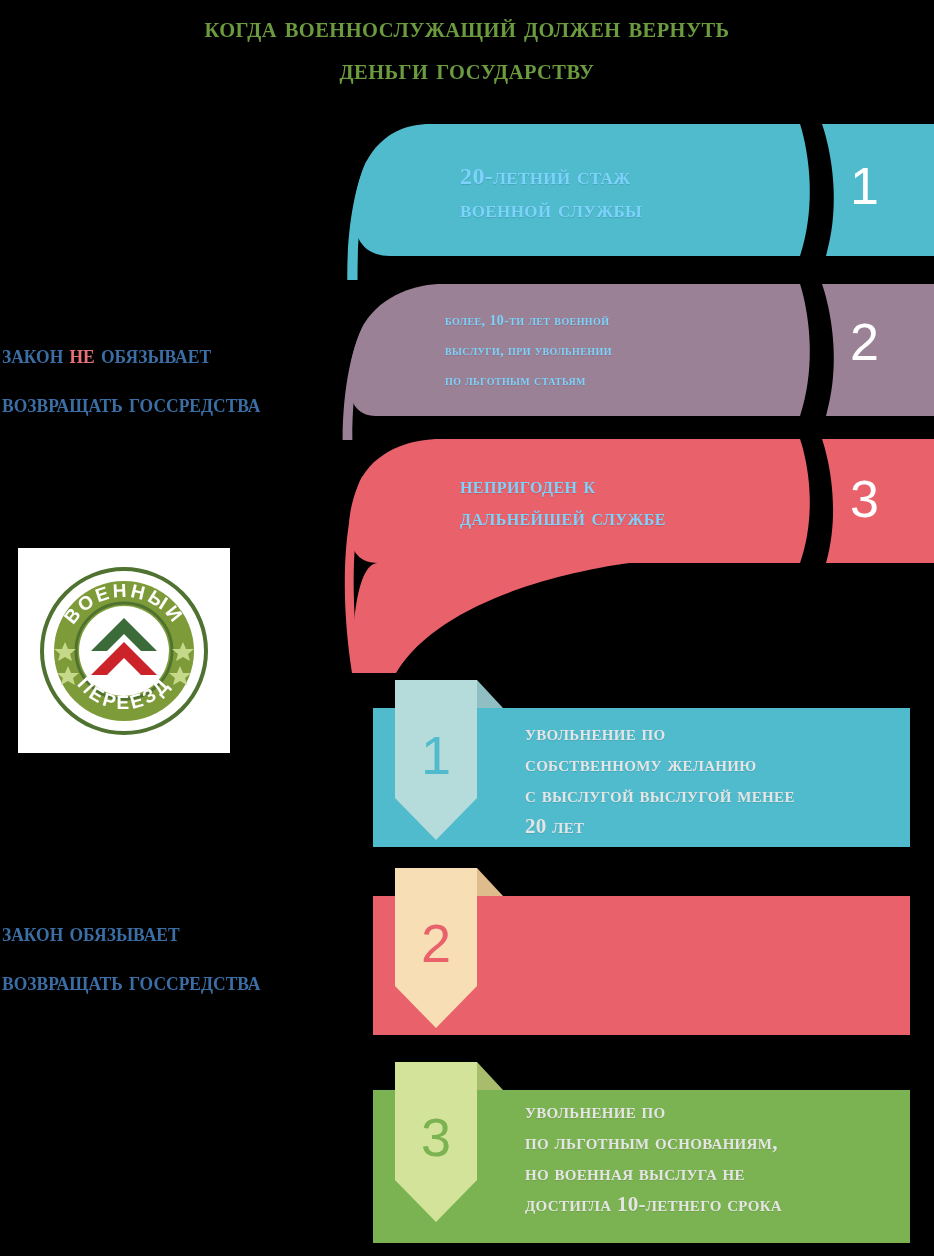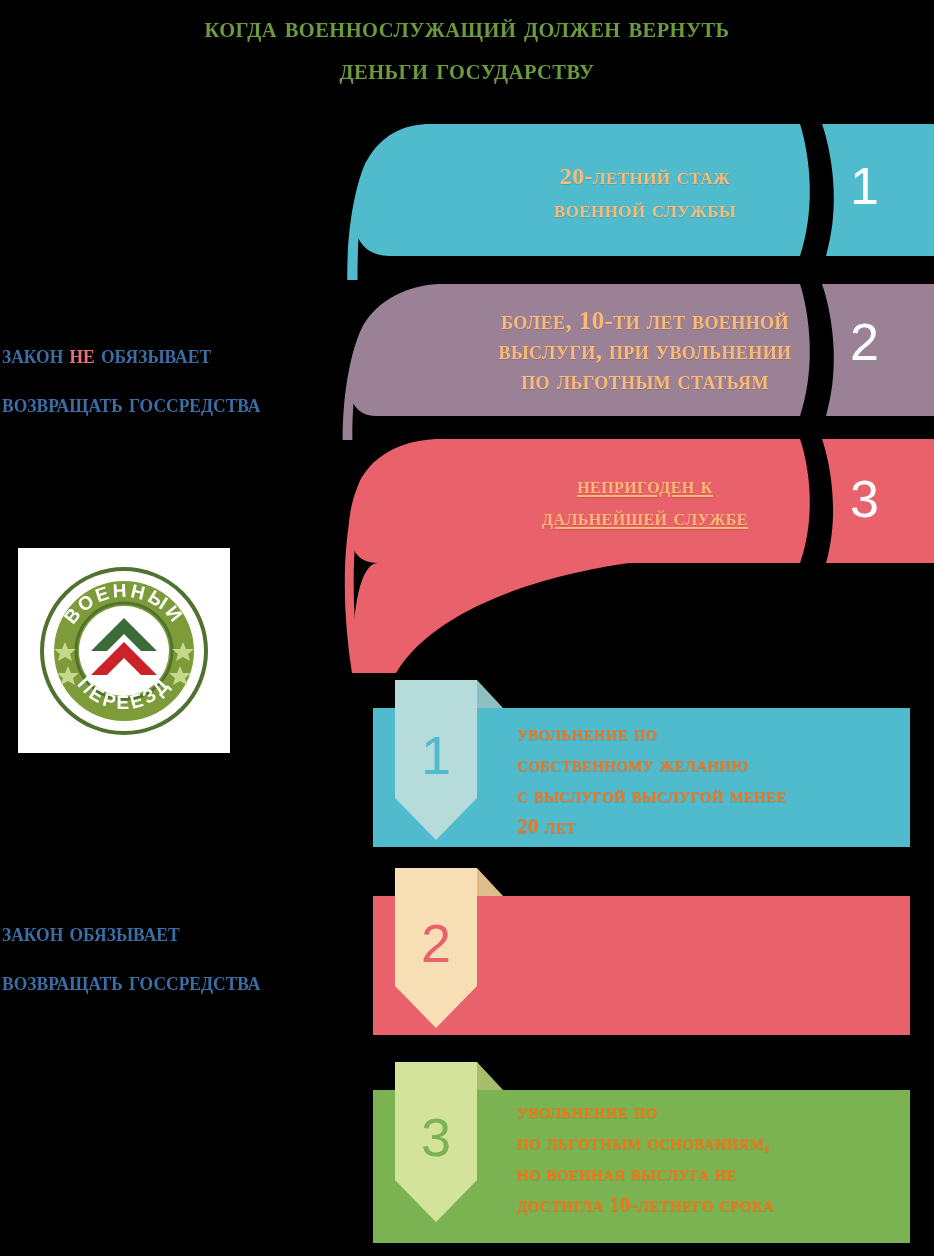--- a/index.html
+++ b/index.html
@@ -56,48 +56,47 @@
 
   
   .band-wrap {
     position: absolute;
     left: 330px;
     width: 604px;
   }
   .band-svg { display: block; }
   .band-text {
     position: absolute;
-    color: #fdba74;
-    font-family: "Liberation Serif", serif;
-    font-weight: bold;
-    font-variant: small-caps;
-    text-transform: lowercase;
-    text-align: center;
+    color: #7dd3fc;
+    font-family: "Liberation Serif", serif;
+    font-weight: bold;
+    font-variant: small-caps;
+    text-transform: lowercase;
     letter-spacing: 0.4px;
     text-shadow: 0 1px 1px rgba(0,0,0,0.12);
   }
   .band-num {
     position: absolute;
     color: #ffffff;
     font-family: "Liberation Sans", sans-serif;
     font-weight: 400;
     font-size: 52px;
     line-height: 52px;
   }
 
   #band1-wrap { top: 118px; height: 162px; }
   #band1-text { left: 130px; top: 42px; width: 370px; font-size: 24px; line-height: 33px; }
   #band1-num  { left: 520px; top: 42px; }
 
   #band2-wrap { top: 278px; height: 162px; }
-  #band2-text { left: 115px; top: 28px; width: 400px; font-size: 25px; line-height: 30px; }
+  #band2-text { left: 115px; top: 28px; width: 400px; font-size: 14px; line-height: 30px; }
   #band2-num  { left: 520px; top: 38px; }
 
   #band3-wrap { top: 433px; height: 245px; }
-  #band3-text { left: 130px; top: 37px; width: 370px; font-size: 23px; line-height: 32px; text-decoration: underline; }
+  #band3-text { left: 130px; top: 37px; width: 370px; font-size: 23px; line-height: 32px; }
   #band3-num  { left: 520px; top: 40px; }
 
   
   #logo-box {
     position: absolute;
     left: 18px; top: 548px;
     width: 212px; height: 205px;
     background: #ffffff;
   }
   #logo-svg { display: block; margin: 8px auto 0 auto; }
@@ -123,22 +122,22 @@
     left: 22px;
     width: 82px;
     text-align: center;
     font-family: "Liberation Sans", sans-serif;
     font-weight: 400;
     font-size: 54px;
     line-height: 54px;
   }
   .card-text {
     position: absolute;
-    left: 144px;
-    color: #f97316;
+    left: 152px;
+    color: #e5e5e5;
     font-family: "Liberation Serif", serif;
     font-weight: bold;
     font-size: 21px;
     line-height: 31px;
     font-variant: small-caps;
     text-transform: lowercase;
     letter-spacing: 0.3px;
     text-shadow: 0 1px 1px rgba(0,0,0,0.10);
   }
 

